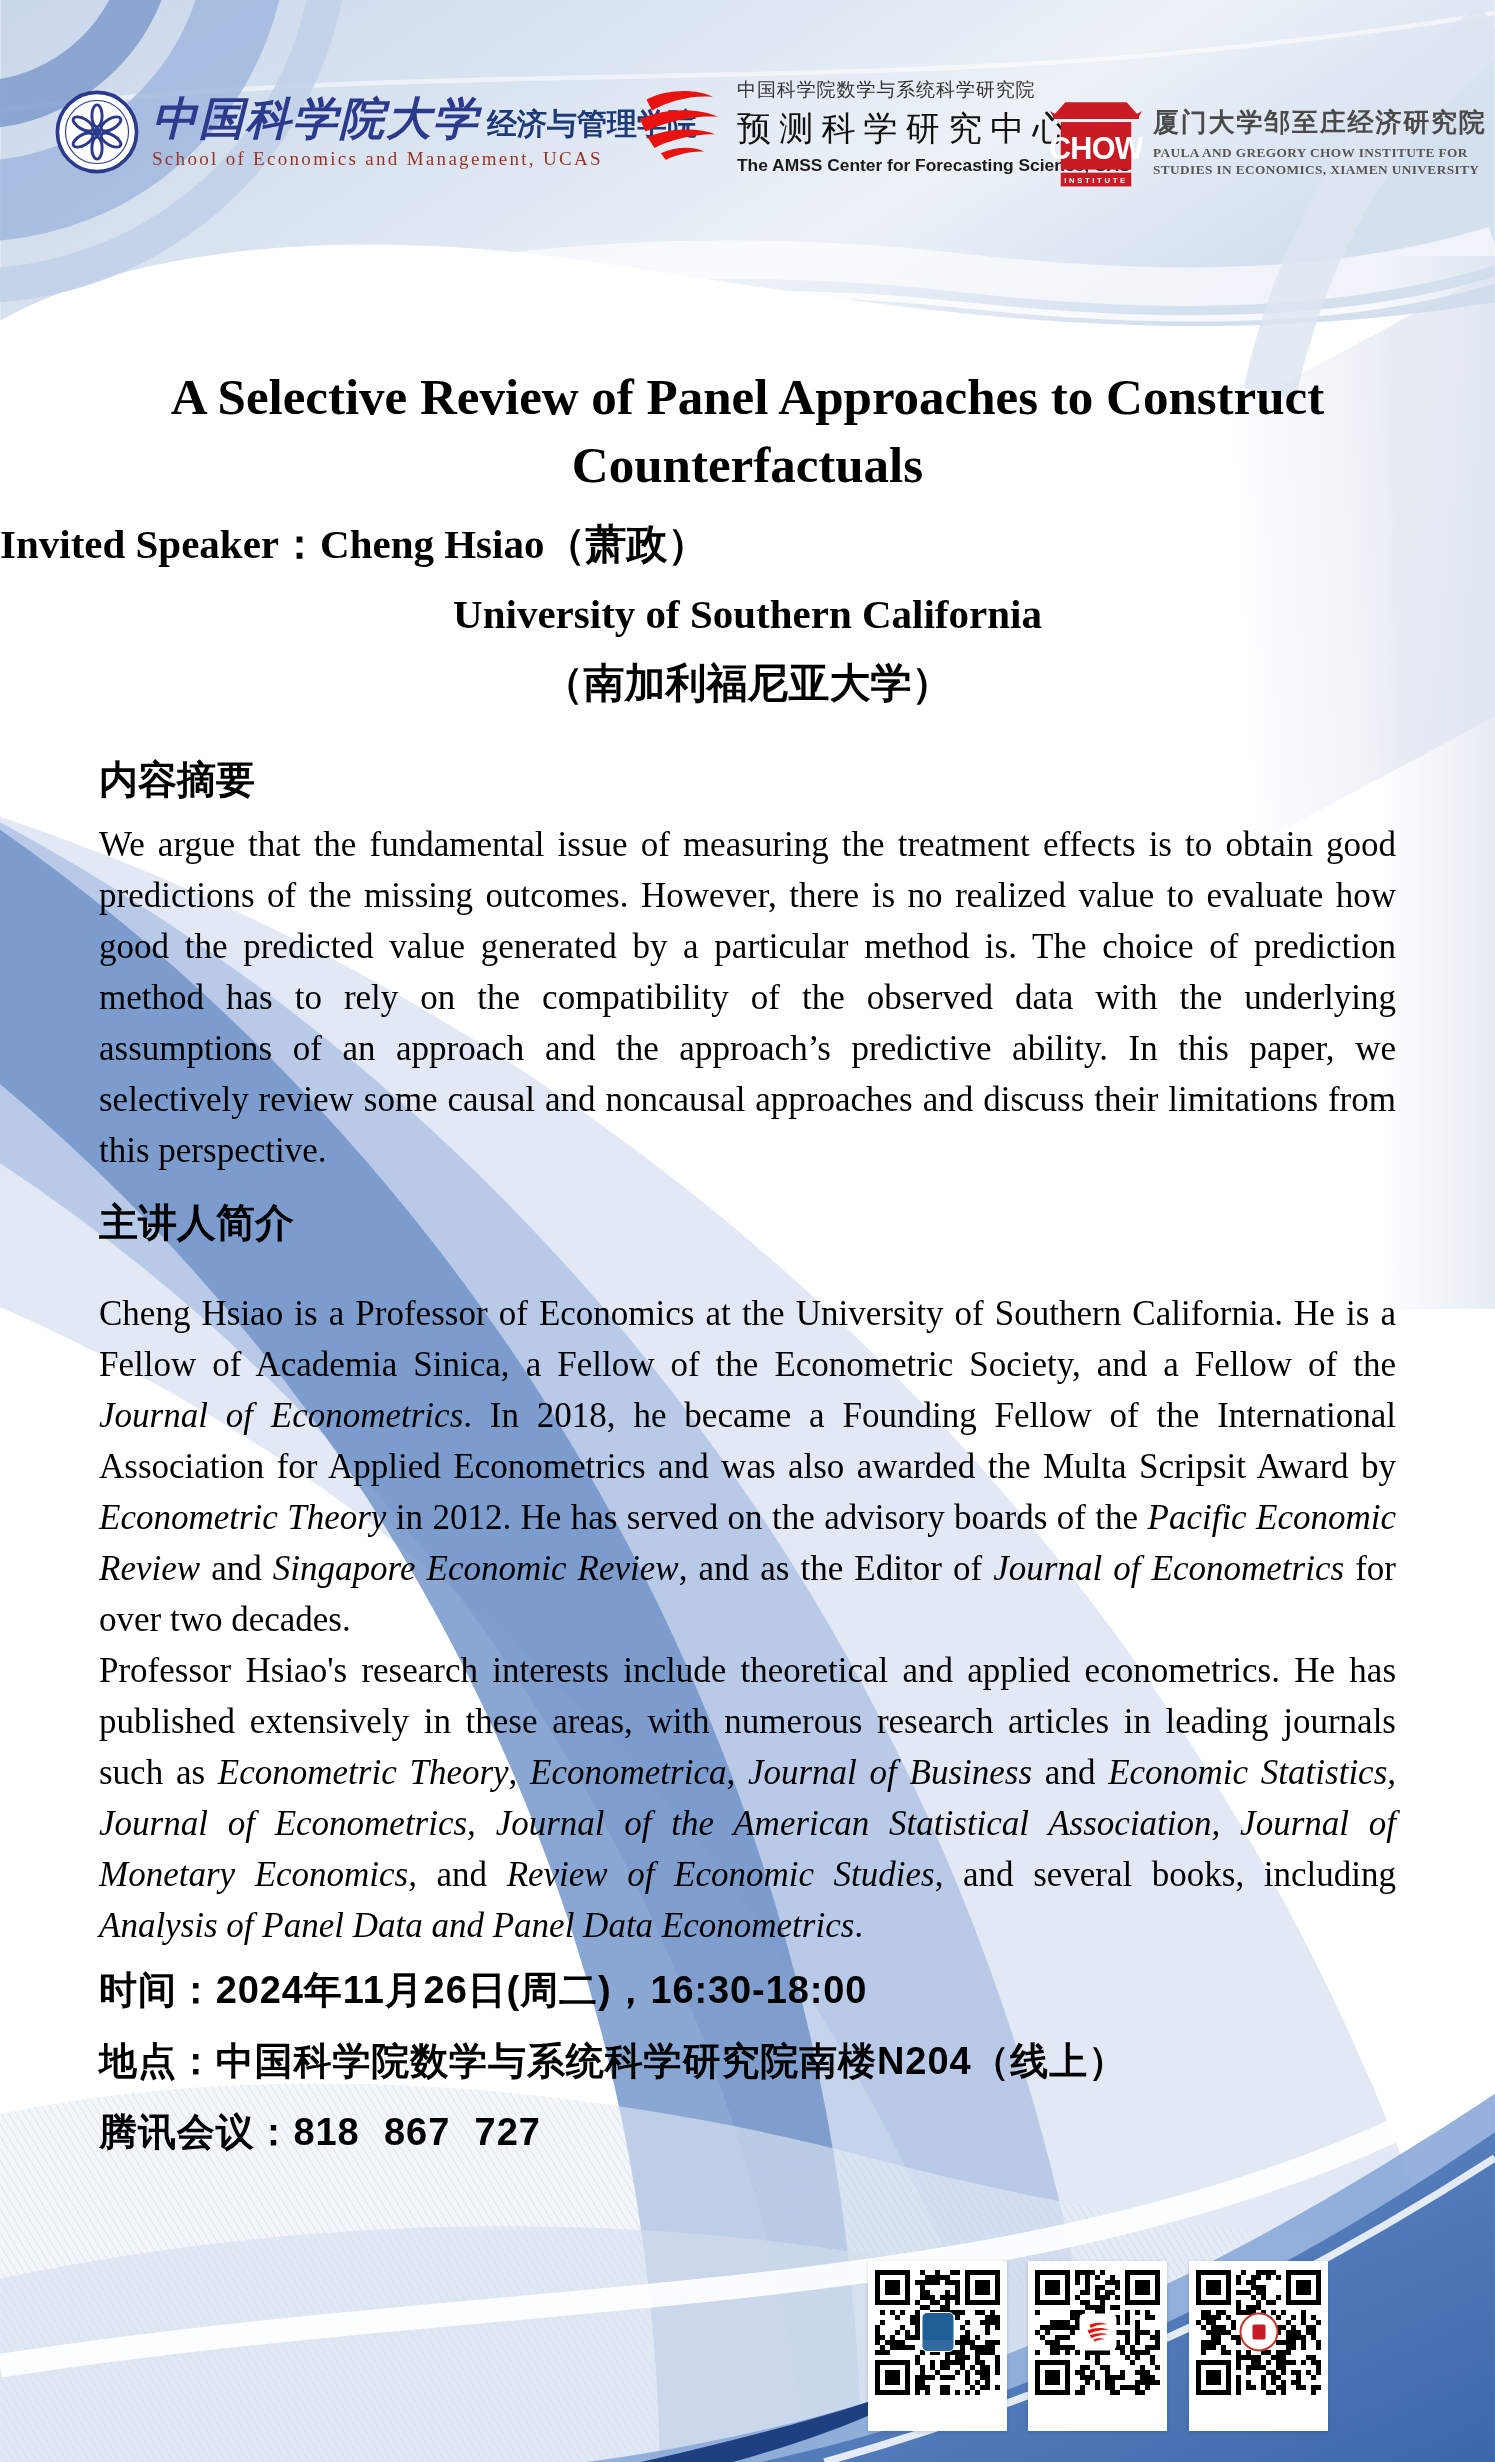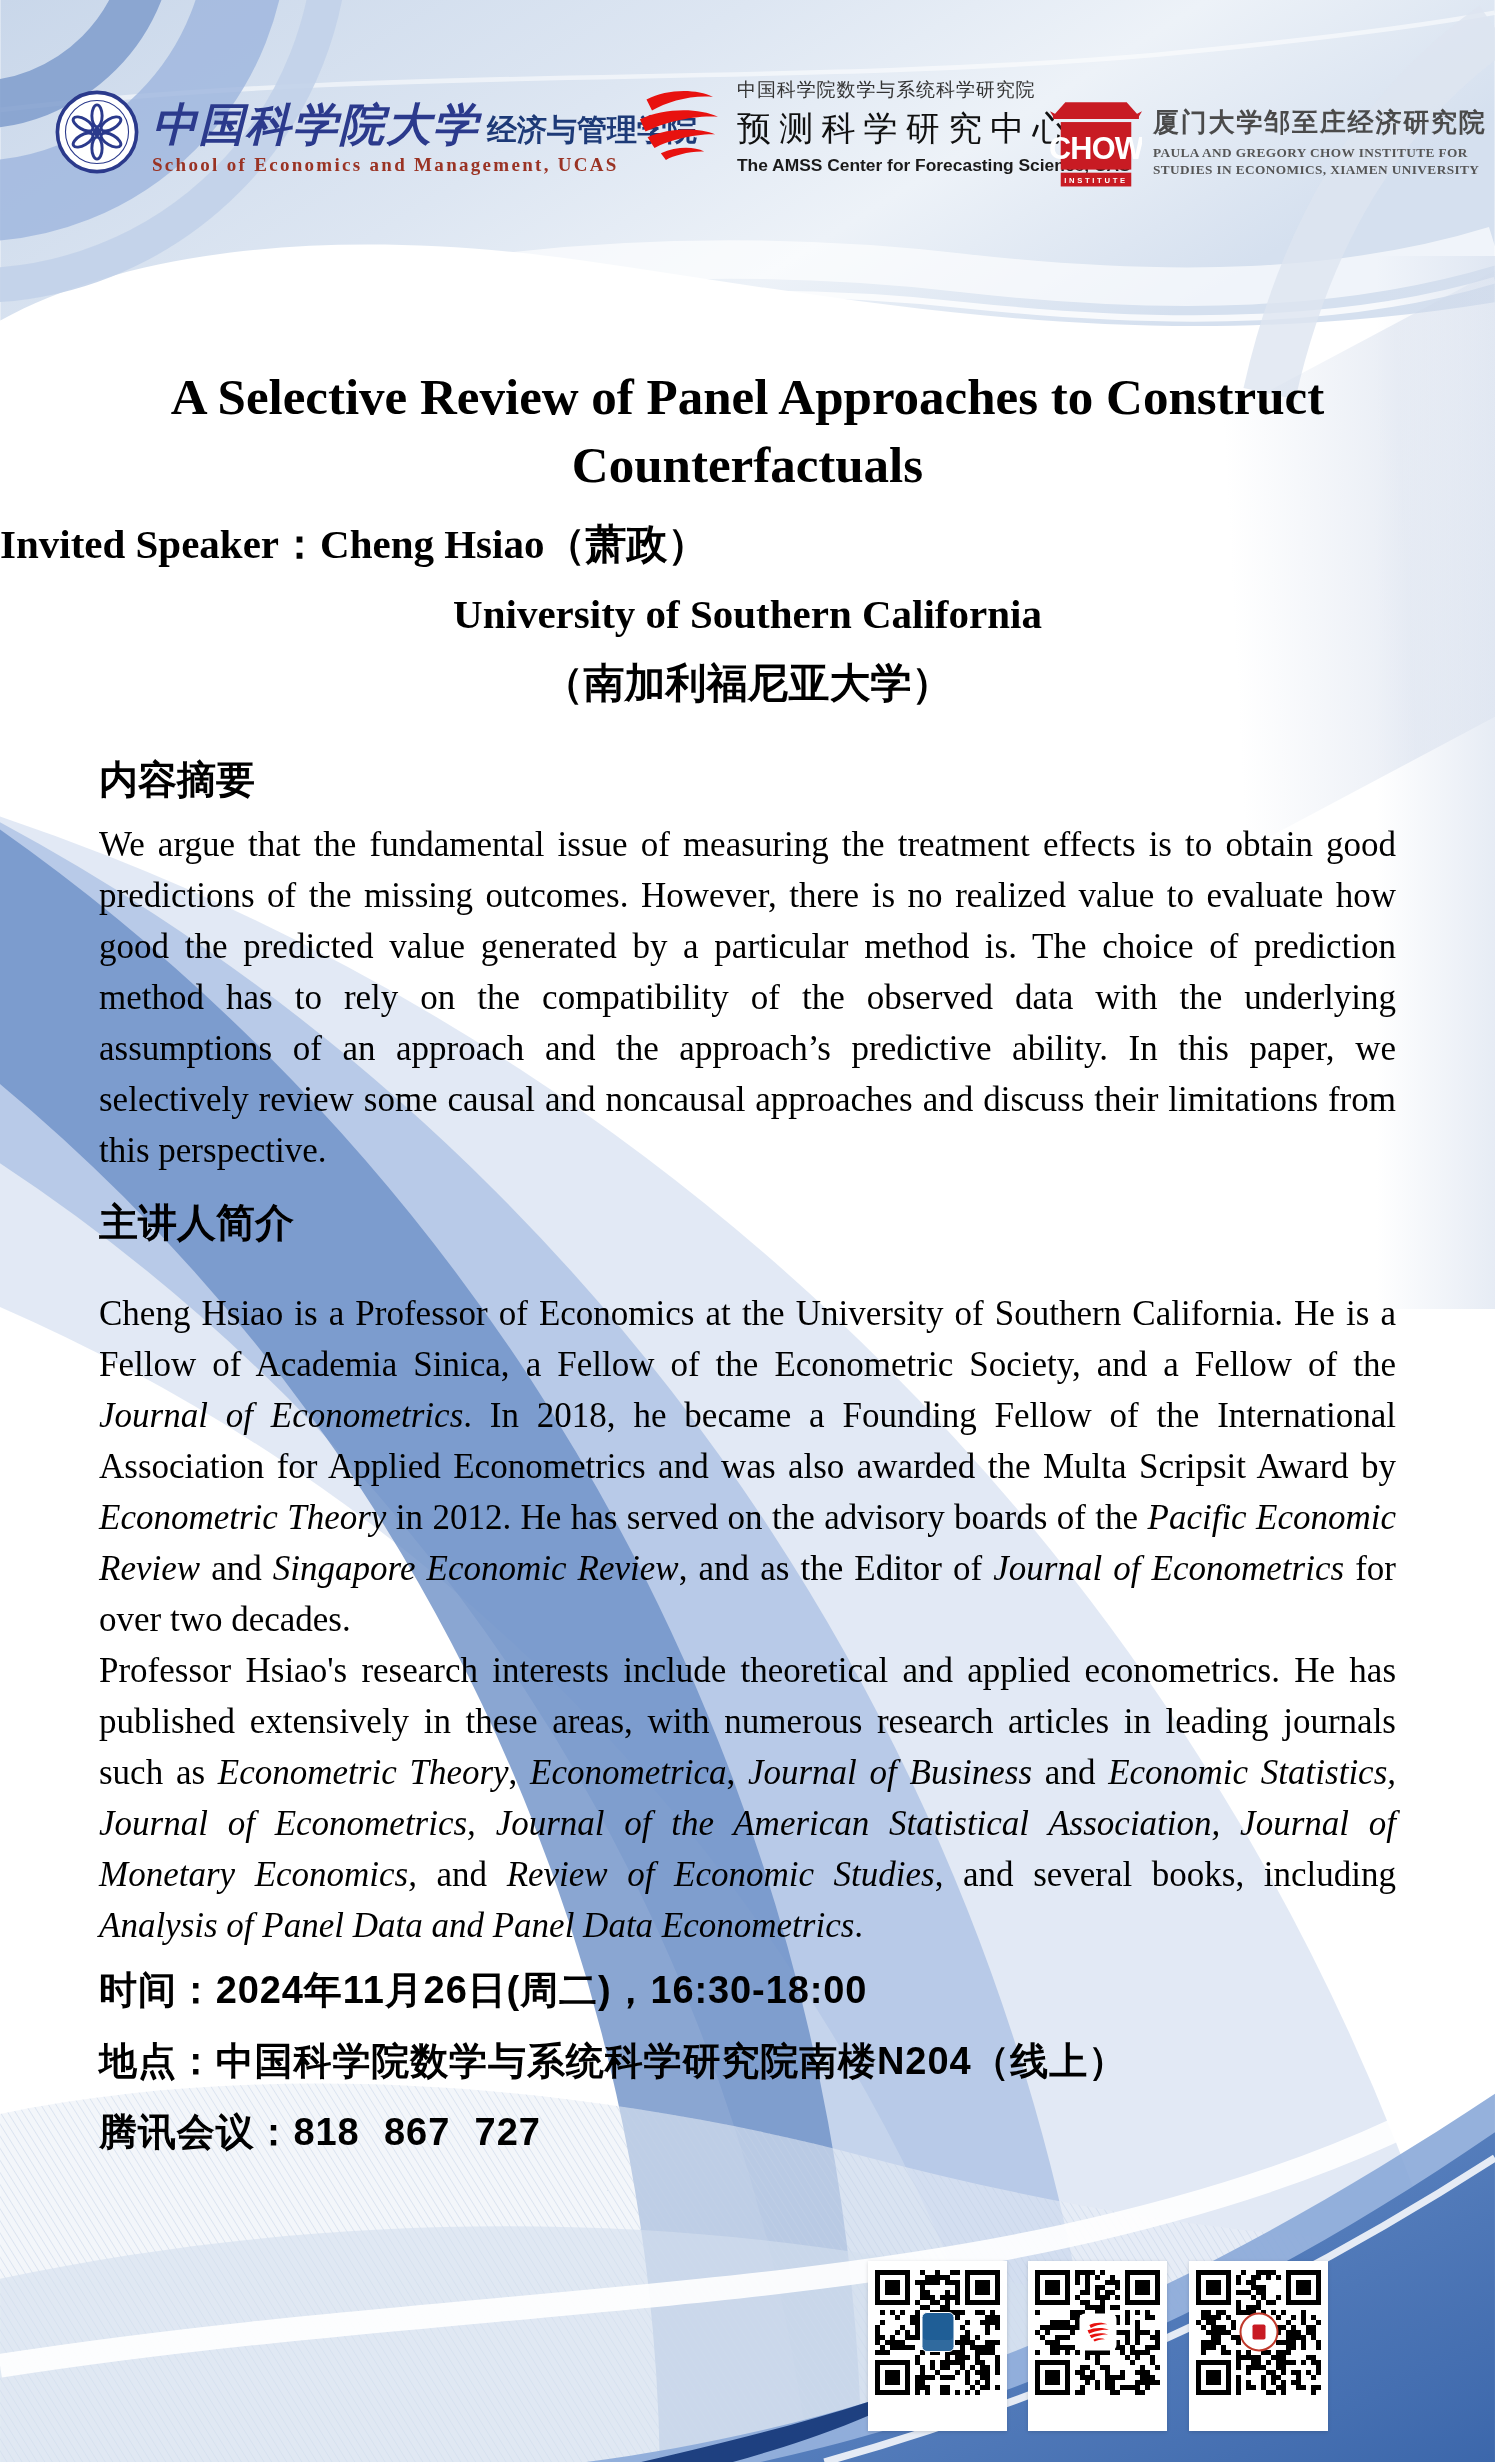--- a/index.html
+++ b/index.html
@@ -14,25 +14,25 @@
   .r1{left:-3206px;top:458px;width:3664px;height:3664px;border:202px solid rgba(109,144,199,.8);}
   .r2{left:-3133px;top:568px;width:3664px;height:3664px;border:293px solid rgba(150,177,220,.55);}
   .r3{left:-3023px;top:696px;width:3664px;height:3664px;border:458px solid rgba(190,207,233,.45);}
   .right-fade{position:absolute;top:256px;right:0;width:119px;height:1053px;
       background:linear-gradient(to left,rgba(210,220,236,.55),rgba(210,220,236,0));}
   .diag{position:absolute;top:394px;right:-165px;width:696px;height:394px;transform:rotate(-28deg);
       background:linear-gradient(115deg,transparent 40%,rgba(206,216,233,.45) 62%,transparent 85%);}
 
   
   .logo{position:absolute;display:flex;align-items:center;gap:11px;z-index:3;}
-  .logo1{left:53px;top:88px;align-items:flex-end;}
+  .logo1{left:53px;top:88px;}
   .l1-line{display:flex;align-items:baseline;}
   .l1-cn{font-weight:bold;font-style:italic;font-size:45px;color:#2b3a8c;letter-spacing:1.8px;line-height:48px;}
   .l1-dept{font-family:"Liberation Sans",sans-serif;font-weight:bold;font-size:30px;color:#1d3a77;margin-left:7.3px;}
-  .l1-en{font-size:19px;color:#9a3324;letter-spacing:2.3px;margin-top:3px;font-weight:bold;}
+  .l1-en{font-size:19px;color:#9a3324;letter-spacing:2.3px;margin-top:3px;}
   .logo2{left:625px;top:77px;}
   .l2-a{font-family:"Liberation Sans",sans-serif;font-size:19px;color:#333;letter-spacing:0.9px;}
   .l2-b{font-weight:normal;font-size:34px;letter-spacing:8.2px;color:#111;margin:2.7px 0 3.7px 0;}
   .l2-c{font-family:"Liberation Sans",sans-serif;font-weight:bold;font-size:17.4px;color:#1a1a1a;}
   .logo3{left:1050px;top:86px;}
   .l3-a{font-size:26px;color:#4a4a4a;letter-spacing:1.8px;font-weight:bold;}
   .l3-b{font-weight:bold;font-size:13.3px;color:#555;line-height:17.4px;letter-spacing:0.4px;margin-top:3.7px;}
 
   
   .series{top:253px;left:0;width:100%;text-align:center;z-index:2;

